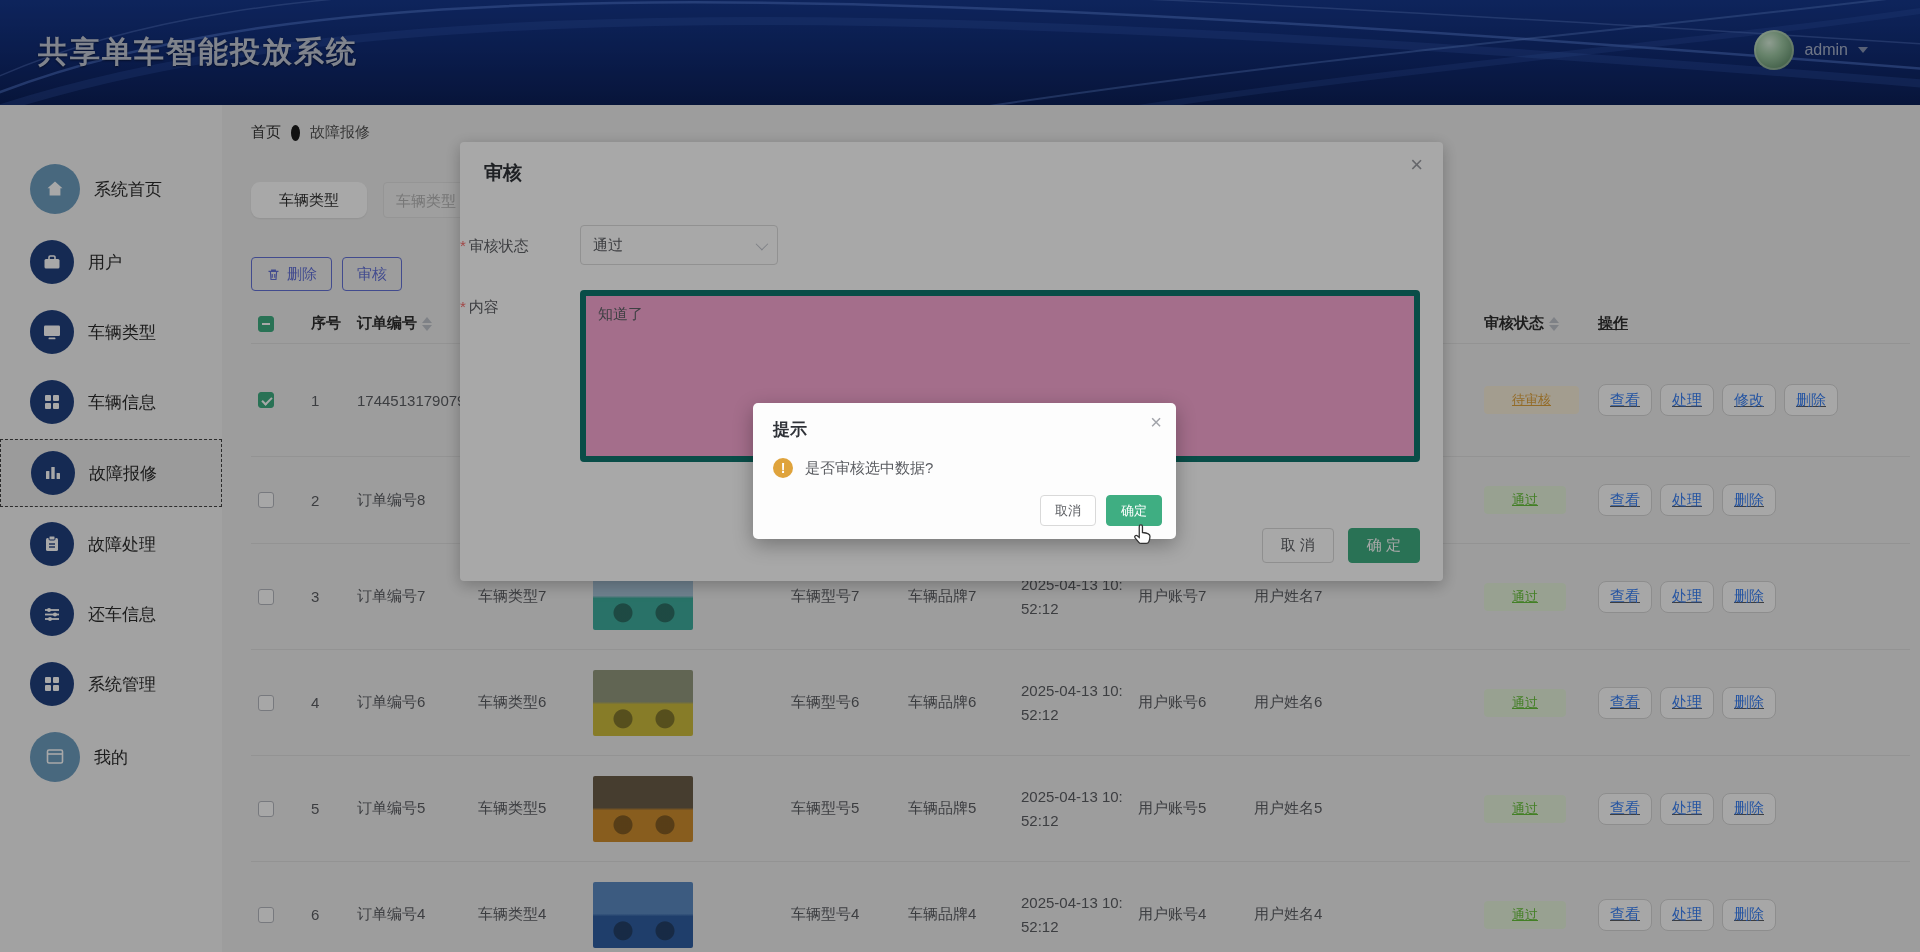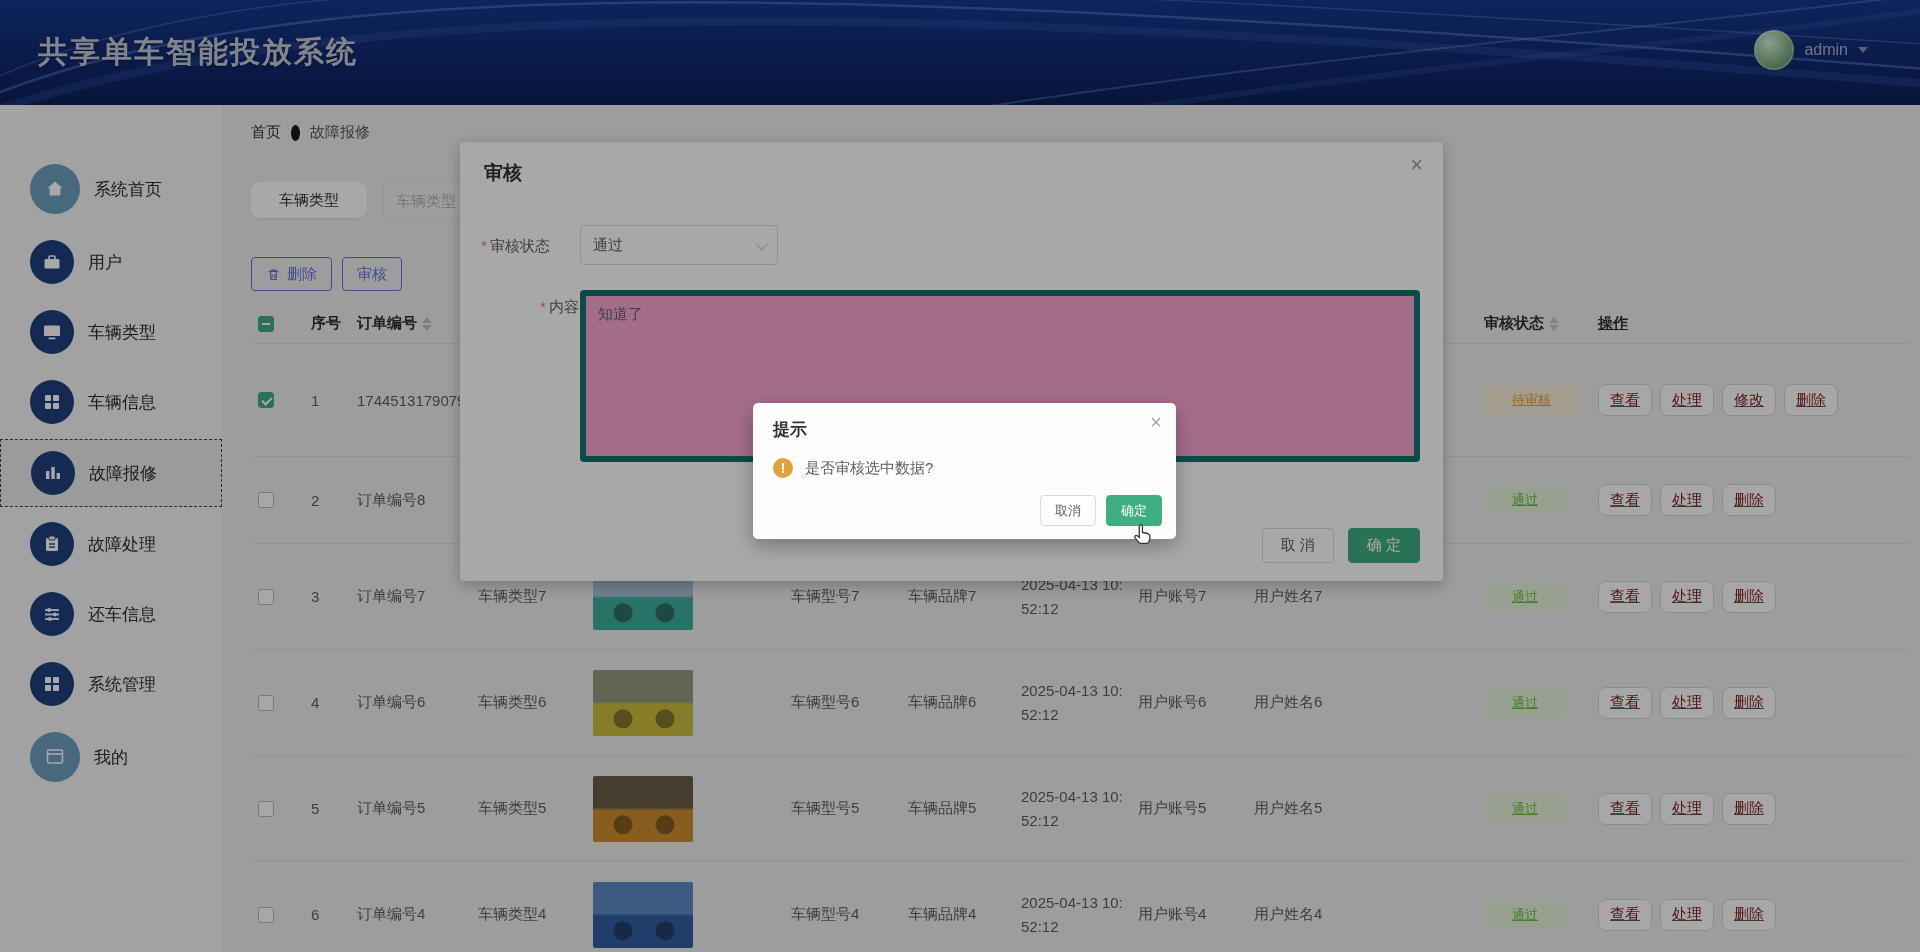--- a/index.html
+++ b/index.html
@@ -63,30 +63,30 @@
   .sort-carets .down { border-top:6px solid #c0c4cc; }
   .cb { width:16px; height:16px; border:1px solid #b5b8bf; border-radius:3px; background:#fdfdfd; position:relative; cursor:pointer; flex:none; }
   .cb.checked { background:var(--green); border-color:var(--green); }
   .cb.checked::after { content:""; position:absolute; left:5px; top:2px; width:4px; height:8px; border-right:2px solid #fff; border-bottom:2px solid #fff; transform:rotate(45deg); }
   .cb.indeterminate { background:var(--green); border-color:var(--green); }
   .cb.indeterminate::after { content:""; position:absolute; left:3px; top:6.5px; width:8px; height:2px; background:#fff; }
   .thumb { width:100px; height:66px; border-radius:2px; flex:none; cursor:pointer; }
   .badge { padding:5px 28px; border-radius:4px; font-size:13px;text-decoration:underline; }
   .badge.pending { color:var(--pending); background:#f8eed9; }
   .badge.pass { color:var(--pass); background:#e7f4dd; }
-  .mini-btn { height:32px; padding:0 11px; background:#fdfdfd; border:1px solid #d6d6d6; border-radius:8px; font-size:15px; color:#7f1d1d; cursor:pointer; font-family:inherit; }
+  .mini-btn { height:32px; padding:0 11px; background:#fdfdfd; border:1px solid #d6d6d6; border-radius:8px; font-size:15px; color:#3b82f6; cursor:pointer; font-family:inherit; }
 
   
   .audit-modal { position:absolute; left:460px; top:142px; width:983px; height:439px; background:#fff; border-radius:4px; box-shadow:0 4px 16px rgba(0,0,0,.25); z-index:10; }
   .audit-title { position:absolute; left:24px; top:18px; font-size:19px; color:#2f3238; }
   .modal-close { position:absolute; right:20px; top:12px; font-size:22px; color:#9b9da3; background:none; border:none; cursor:pointer; line-height:1; font-family:inherit; }
-  .form-label { position:absolute; width:111px; text-align:center; font-size:15px; color:#5f6océ166; color:#5f6166; }
+  .form-label { position:absolute; width:111px; text-align:left; font-size:15px; color:#5f6océ166; color:#5f6166; }
   .req { color:#f56c6c; margin-right:3px; }
   .lbl-status { left:0; top:95px; }
-  .lbl-content { left:0; top:156px;margin-left:44px; }
+  .lbl-content { left:0; top:156px; }
   .fake-select { position:absolute; left:120px; top:83px; width:198px; height:40px; border:1px solid #dcdcdc; border-radius:4px; display:flex; align-items:center; justify-content:space-between; padding:0 12px; font-size:15px; color:#5f6166; cursor:pointer; background:#fff; }
   .chev { width:9px; height:9px; border-right:1.6px solid #c0c4cc; border-bottom:1.6px solid #c0c4cc; transform:rotate(45deg) translateY(-2px); }
   .audit-textarea { position:absolute; left:120px; top:148px; width:840px; height:172px; border:6px solid #0f766e; border-radius:4px; padding:9px 12px; font-size:15px; color:#5f6166; resize:none; font-family:inherit; background:#f9a8d4; }
   .modal-footer { position:absolute; right:23px; bottom:18px; display:flex; gap:14px; }
   .btn-plain { height:35px; padding:0 18px; background:#fff; border:1px solid #d9d9d9; border-radius:4px; font-size:15px; color:#5a5c61; cursor:pointer; font-family:inherit; }
   .btn-green { height:35px; padding:0 18px; background:var(--green); border:1px solid var(--green); border-radius:4px; font-size:15px; color:#fff; cursor:pointer; font-family:inherit; }
 
   
   .overlay { position:absolute; inset:0; background:rgba(0,0,0,.34); z-index:20; }
   .confirm-dialog { position:absolute; left:753px; top:403px; width:423px; height:136px; background:#fdfdfd; border-radius:5px; box-shadow:0 6px 20px rgba(0,0,0,.3); z-index:30; }

